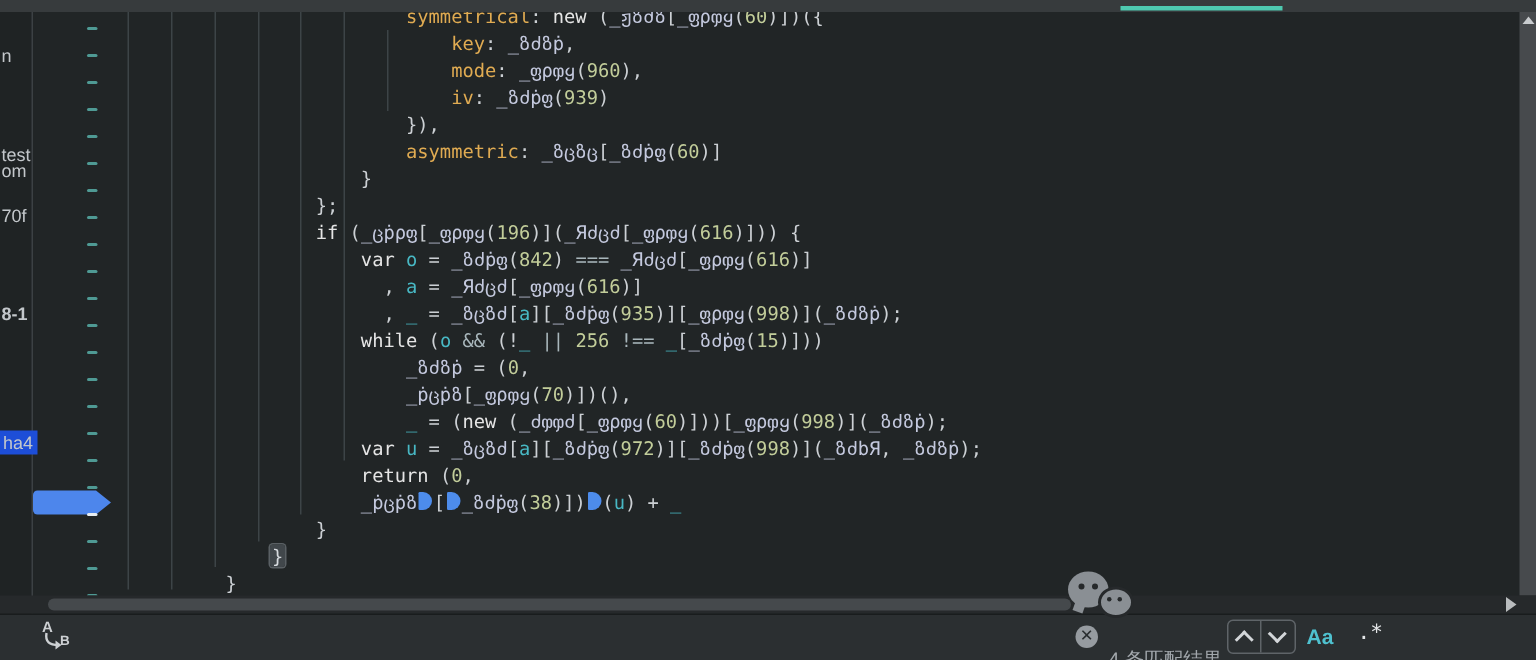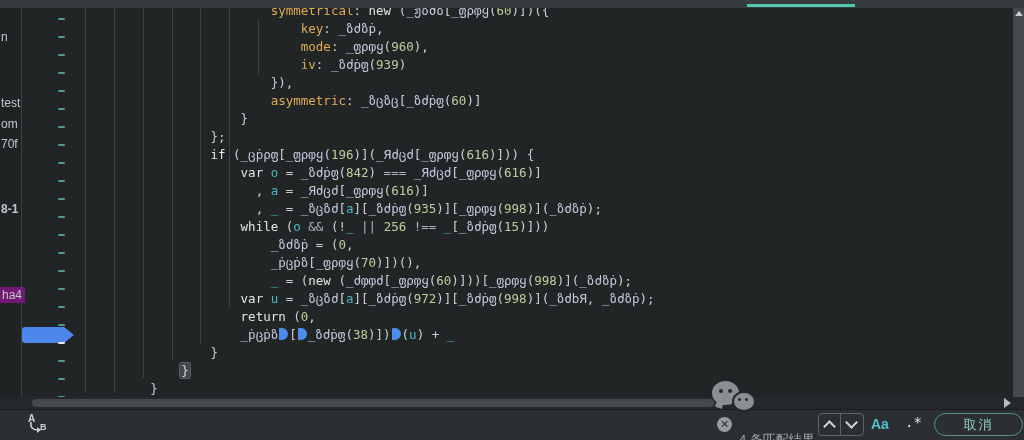--- a/index.html
+++ b/index.html
@@ -4,21 +4,21 @@
 <style>
   html,body{margin:0;padding:0;background:#111;}
   .stage{position:relative;width:1024px;height:440px;background:#212526;overflow:hidden;
          font-family:"DejaVu Sans Mono","DejaVu Sans",monospace;}
   
   .topbar{position:absolute;left:0;top:0;width:1024px;height:8px;background:#373b3d;}
   .tab-indicator{position:absolute;left:747px;top:4px;width:108px;height:3px;background:#4ec9b0;}
   
   .sidebar{position:absolute;left:0;top:8px;width:21px;height:401px;background:#1f2324;border-right:1px solid #3c4144;}
   .sfrag{position:absolute;left:1px;color:#c3c7cb;font-family:"Liberation Sans",sans-serif;font-size:12px;white-space:nowrap;}
-  .sfrag.hl{background:#701a75;padding:1px 3px;margin-left:-2px;}
+  .sfrag.hl{background:#1d4ed8;padding:1px 3px;margin-left:-2px;}
   
   .editor{position:absolute;left:22px;top:8px;width:991px;height:389px;overflow:hidden;}
   .guide{position:absolute;width:1px;background:#3d4447;}
   .gdash{position:absolute;left:36px;width:7px;height:2px;background:#4f9a94;border-radius:1px;}
   .gdash.cur{background:#e6ecf0;z-index:6;}
   .codearea{position:absolute;left:53px;top:-6px;white-space:pre;font-size:12.5px;line-height:18px;}
   .cline{height:18px;}
   .t-pl{color:#ccd0d4;}
   .t-kw{color:#e5e5e5;}
   .t-prop{color:#e0ab52;}
@@ -68,21 +68,21 @@
 
 <div class="stage">
 
   <div class="topbar">
     <div class="tab-indicator"></div>
   </div>
 
   <div class="sidebar">
       <div class="sfrag" style="top: 22px;">n</div>
       <div class="sfrag" style="top: 88px;">test</div>
-      <div class="sfrag" style="top: 109px;">om</div>
+      <div class="sfrag" style="top: 99px;">om</div>
       <div class="sfrag" style="top: 129px;">70f</div>
       <div class="sfrag" style="top: 194px; font-weight: bold;">8-1</div>
       <div class="sfrag hl" style="top: 279px;">ha4</div>
     </div>
 
   <div class="editor">
     <div id="guides">
         <div class="guide" style="left: 63px; top: 0px; height: 385px;"></div>
         <div class="guide" style="left: 92px; top: 0px; height: 385px;"></div>
         <div class="guide" style="left: 121px; top: 0px; height: 370px;"></div>
@@ -158,16 +158,15 @@
     <div class="navgroup">
       <div class="navbtn">
           <div class="chev up"></div>
         </div>
       <div class="navbtn">
           <div class="chev down"></div>
         </div>
     </div>
     <div class="aa-btn">Aa</div>
     <div class="regex-btn">.*</div>
-    <div class="cancel-btn">取消</div>
   </div>
 
 </div>
 
 </body></html>

